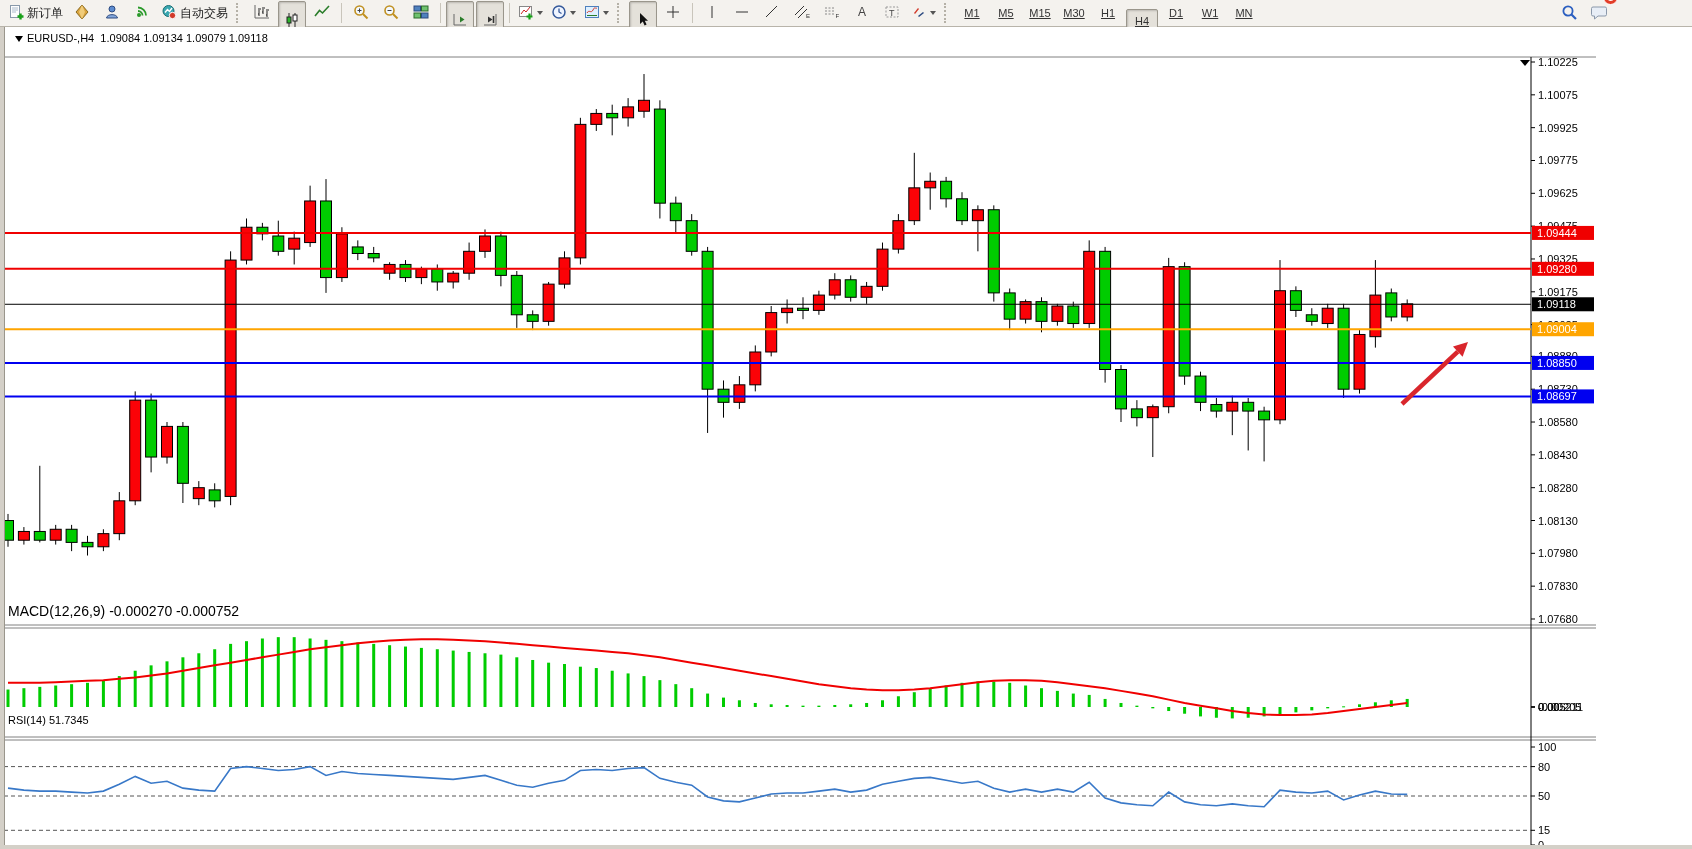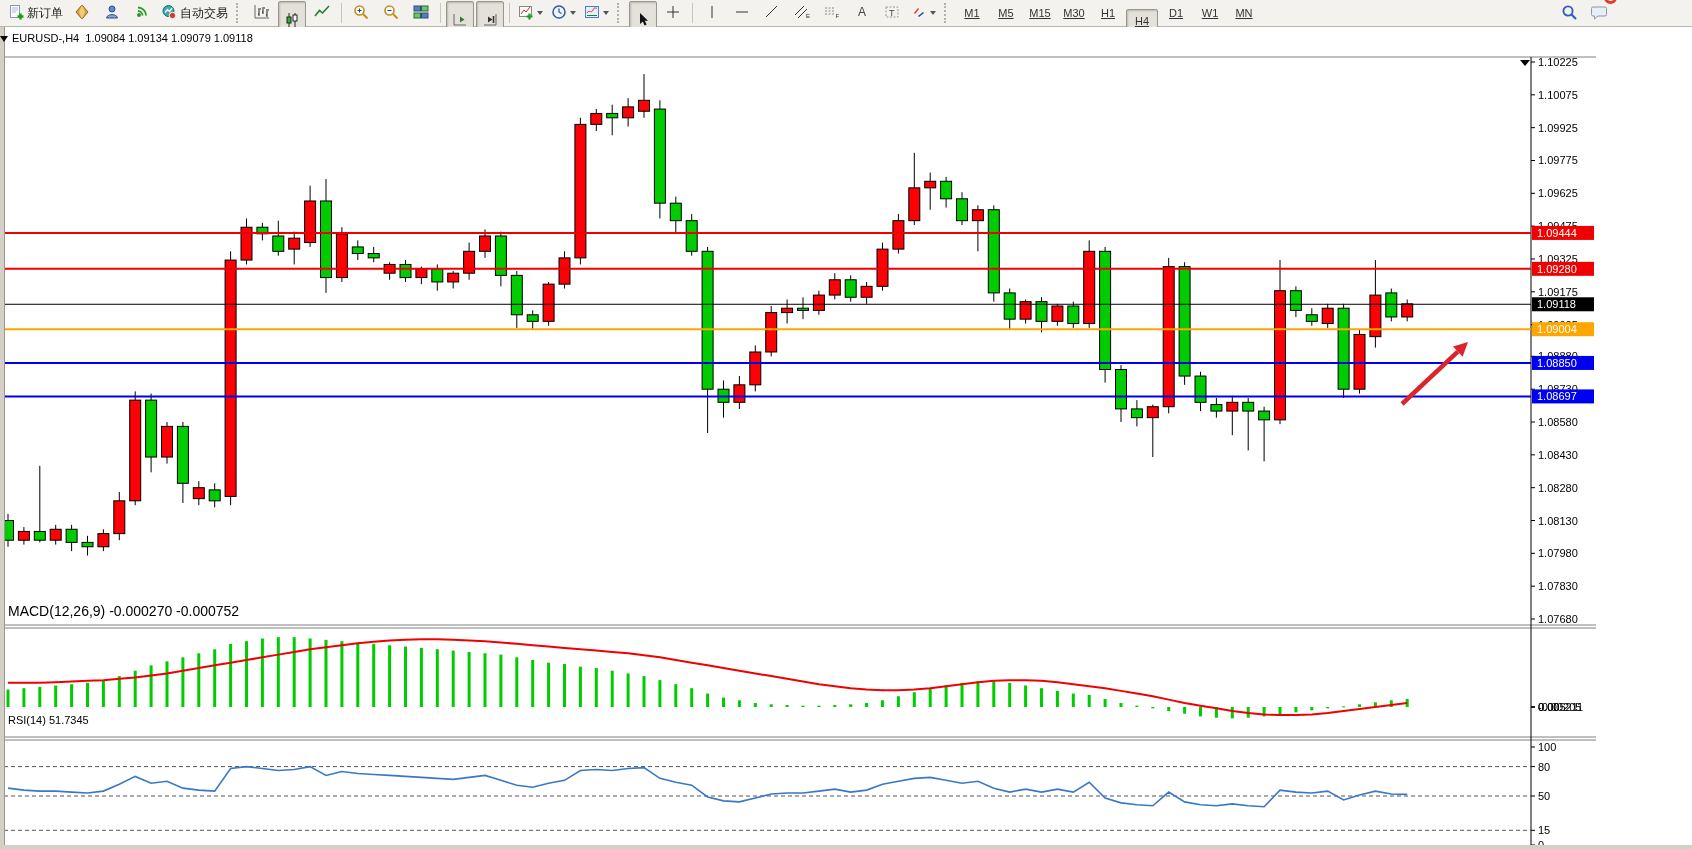--- a/index.html
+++ b/index.html
@@ -19,21 +19,21 @@
          border-top:4px solid #555;margin-left:3px;}
   #tb-right{margin-left:auto;margin-right:78px;display:flex;align-items:center;}
   .badge{position:absolute;top:-4px;right:-6px;background:#e23d28;color:#fff;border-radius:50%;
          width:13px;height:13px;font-size:9px;display:flex;align-items:center;justify-content:center;border:1px solid #fff;}
   
   #chartwrap{position:absolute;left:0;top:27px;width:1692px;height:822px;background:#ffffff;}
   #leftedge{position:absolute;left:0;top:27px;width:4px;height:818px;background:#d4d0c8;border-right:1px solid #9a968c;}
   #bottomedge{position:absolute;left:0;top:845px;width:1692px;height:4px;background:#d4d0c8;}
   #chart-svg{position:absolute;left:0;top:27px;}
   .overlay{position:absolute;color:#000;white-space:nowrap;z-index:5;}
-  #chart-header{left:0;top:32px;font-size:11px;}
+  #chart-header{left:15px;top:32px;font-size:11px;}
   #chart-header .tri{display:inline-block;width:0;height:0;border-left:4px solid transparent;
       border-right:4px solid transparent;border-top:6px solid #000;margin-right:4px;}
   #macd-label{left:8px;top:603px;font-size:14px;}
   #rsi-label{left:8px;top:714px;font-size:11px;}
 </style>
 </head>
 <body>
 
 <div id="toolbar">
   <div class="tbtn">

